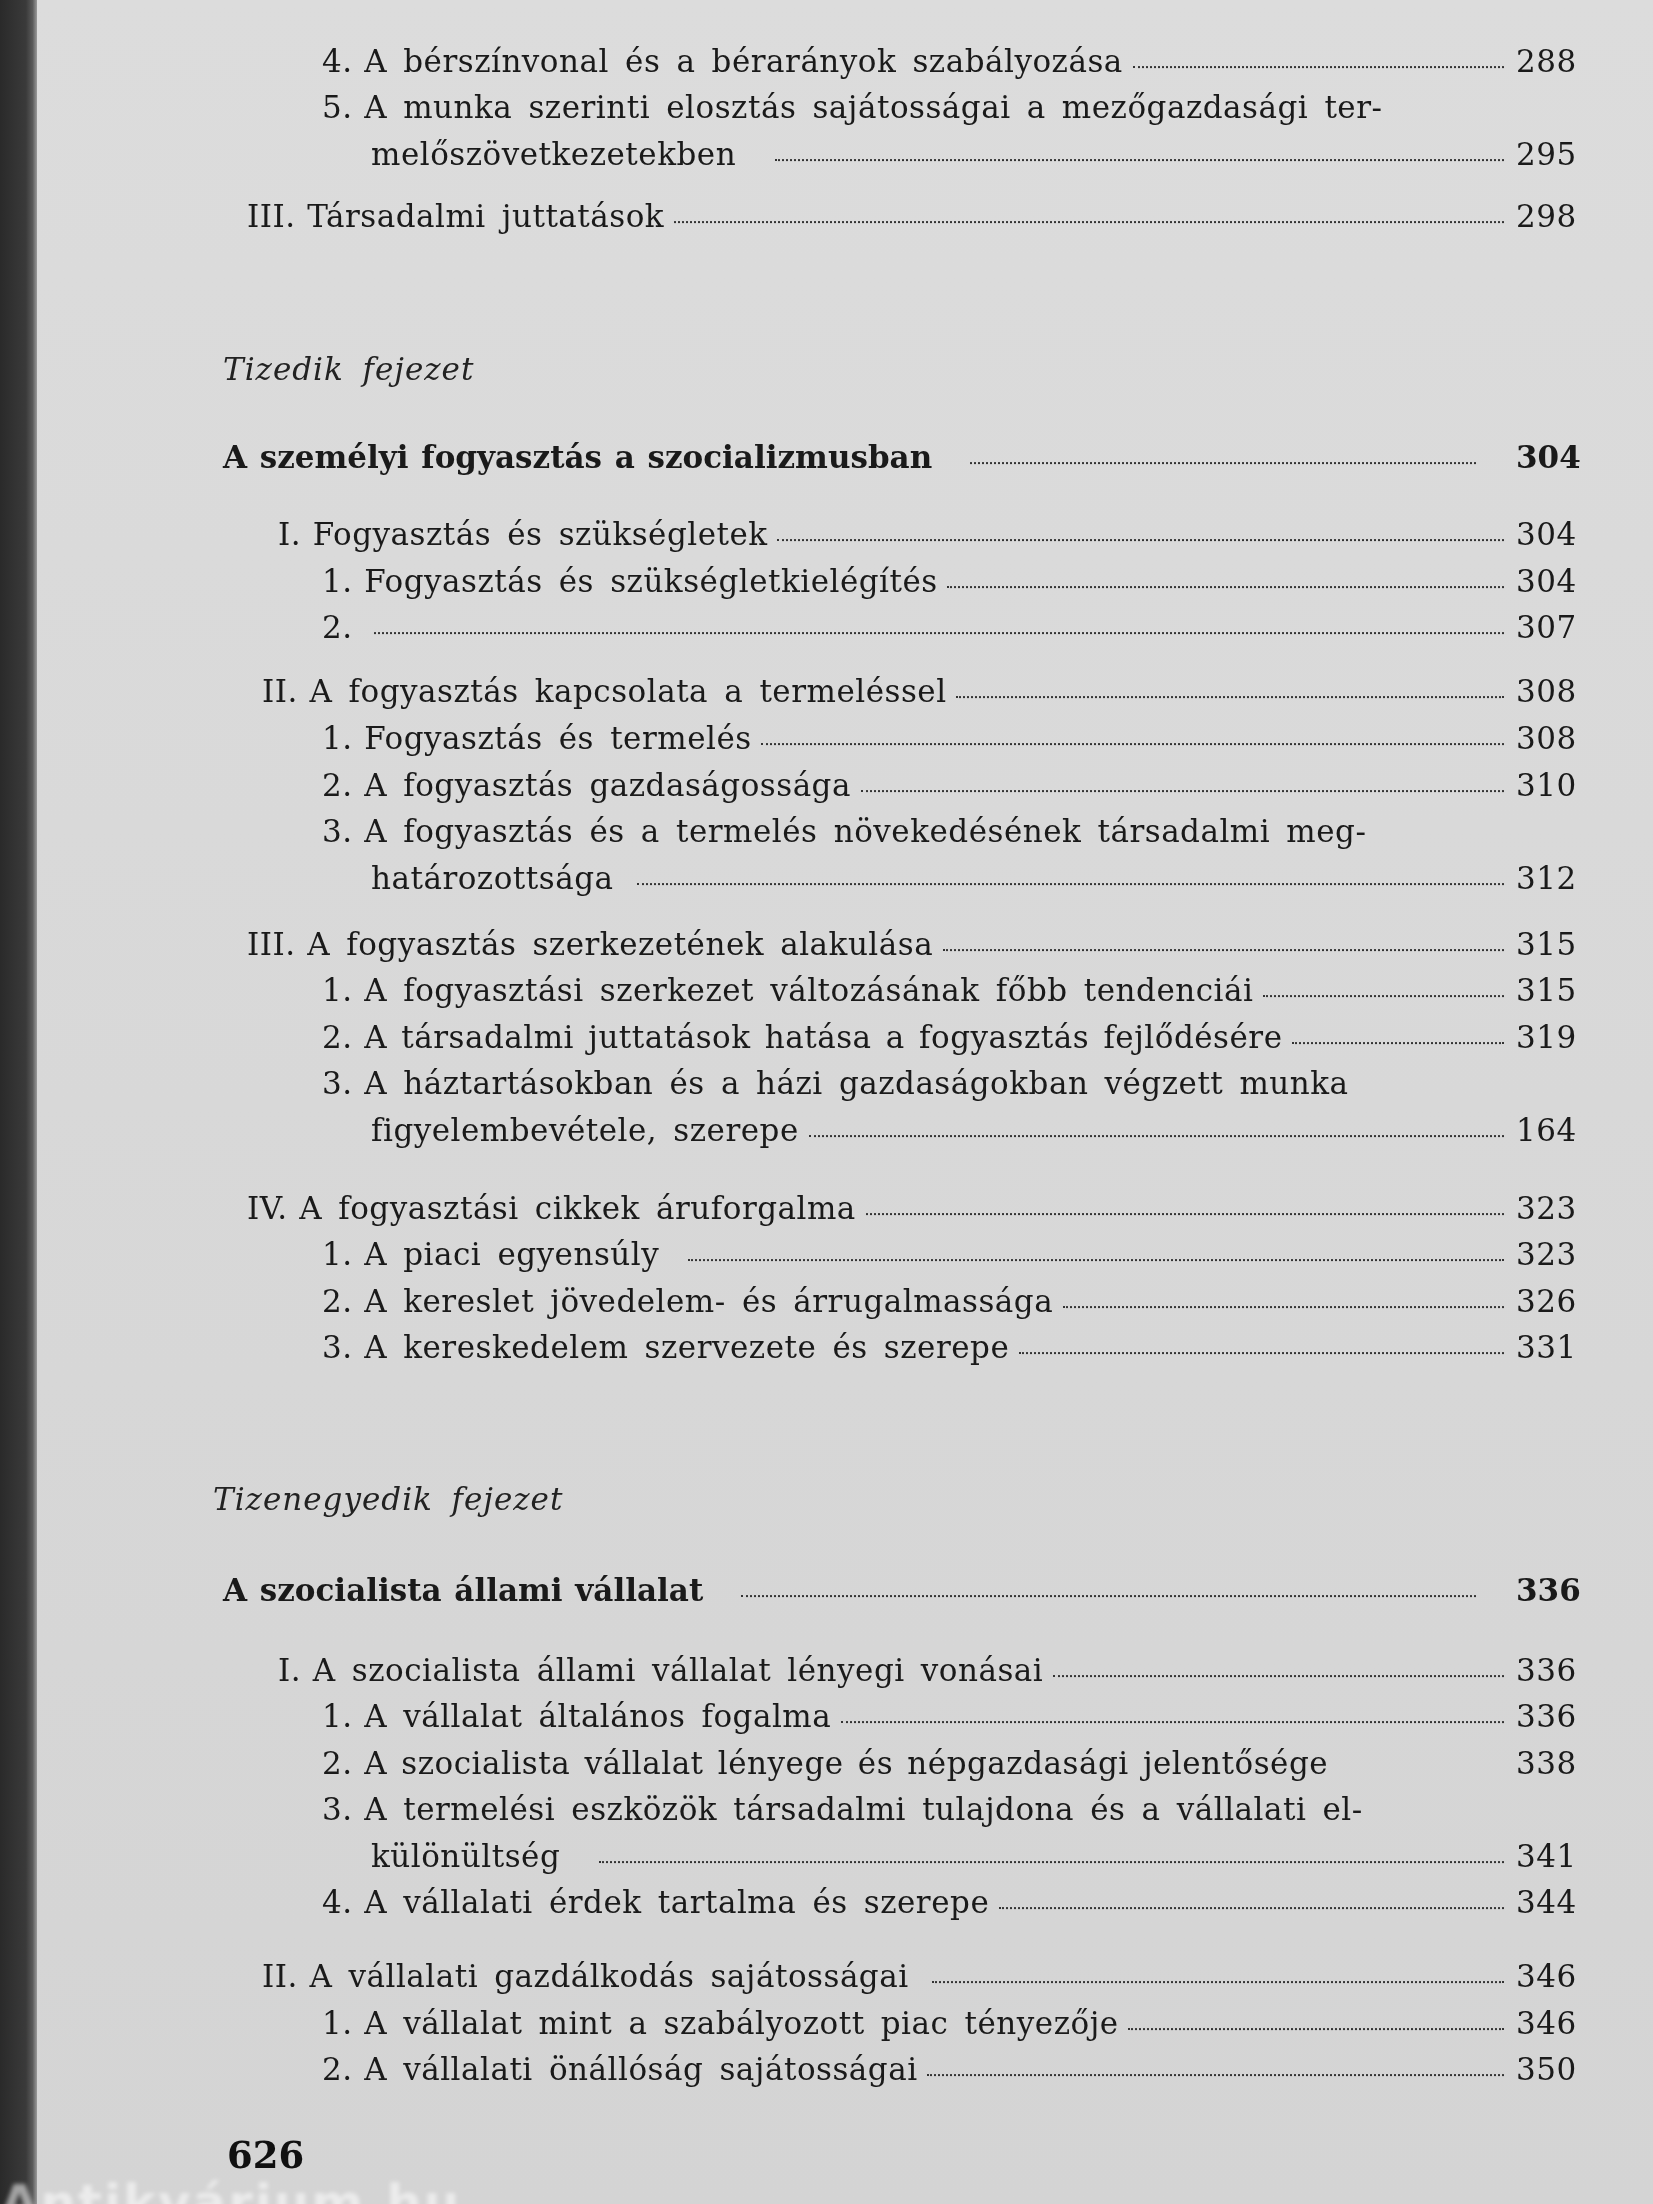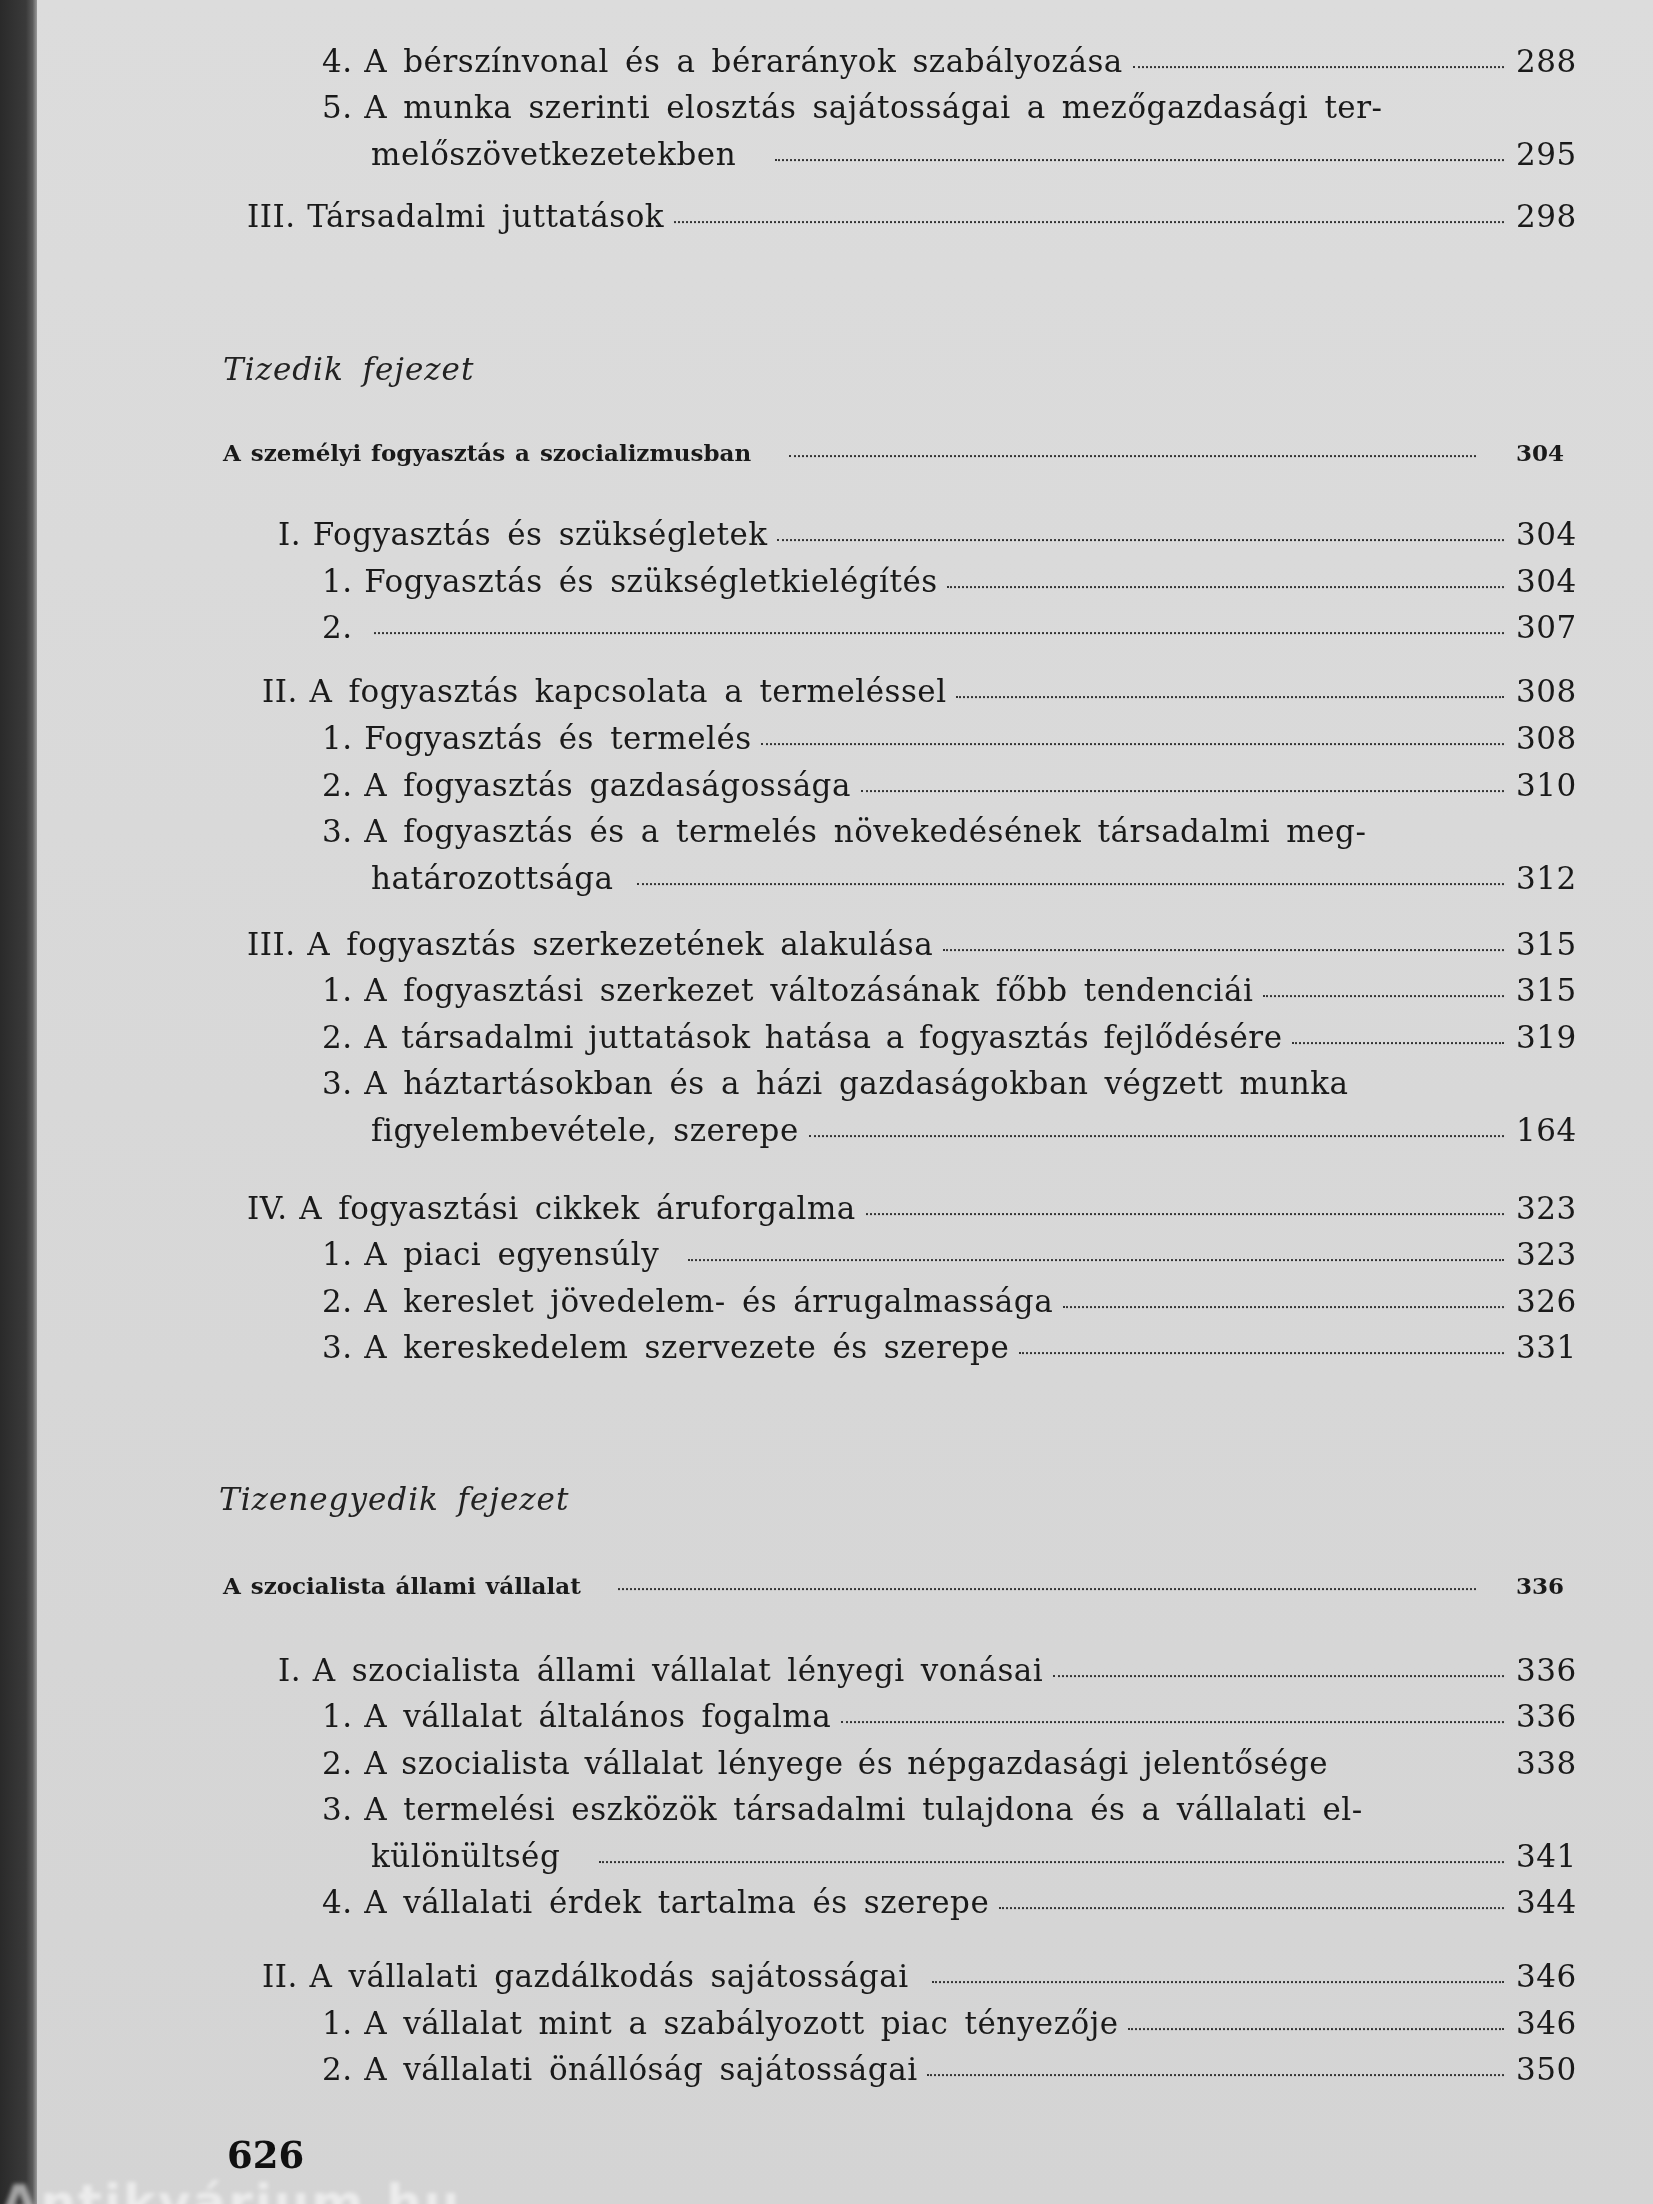--- a/index.html
+++ b/index.html
@@ -58,21 +58,21 @@
       margin: 0 11.6px 0 9.7px;
       height: 0;
       border-bottom: 2.9px dotted #333;
       transform: translateY(-3.9px);
     }
     .row .page-no {
       width: 58px;
       flex: 0 0 auto;
     }
     .row.cont .title { padding-left: 0; }
-    .row.bold { font-weight: bold; font-size: 23px; letter-spacing: 0; word-spacing: 1.9px; gap: 28px; }
+    .row.bold { font-weight: bold; font-size: 31px; letter-spacing: 0; word-spacing: 1.9px; gap: 28px; }
     .row.nodots .title { flex: 1 1 auto; }
     .chapter-label {
       position: absolute;
       font-style: italic;
       font-size: 31px;
       letter-spacing: 1px;
       word-spacing: 7.8px;
       color: #222;
     }
     .page-number {
@@ -226,21 +226,21 @@
       <span class="dots"></span>
       <span class="page-no">326</span>
     </div>
     <div class="row" style="left:285px; top:1329px; width:1252px;">
       <span class="num">3.</span>
       <span class="title">A kereskedelem szervezete és szerepe</span>
       <span class="dots"></span>
       <span class="page-no">331</span>
     </div>
 
-    <div class="chapter-label" style="left:182px; top:1481px;">Tizenegyedik fejezet</div>
+    <div class="chapter-label" style="left:176px; top:1481px;">Tizenegyedik fejezet</div>
 
     <div class="row bold" style="left:186px; top:1572px; width:1351px;">
       <span class="title">A szocialista állami vállalat</span>
       <span class="dots"></span>
       <span class="page-no">336</span>
     </div>
 
     <div class="row" style="left:241px; top:1652px; width:1296px;">
       <span class="num">I.</span>
       <span class="title">A szocialista állami vállalat lényegi vonásai</span>

